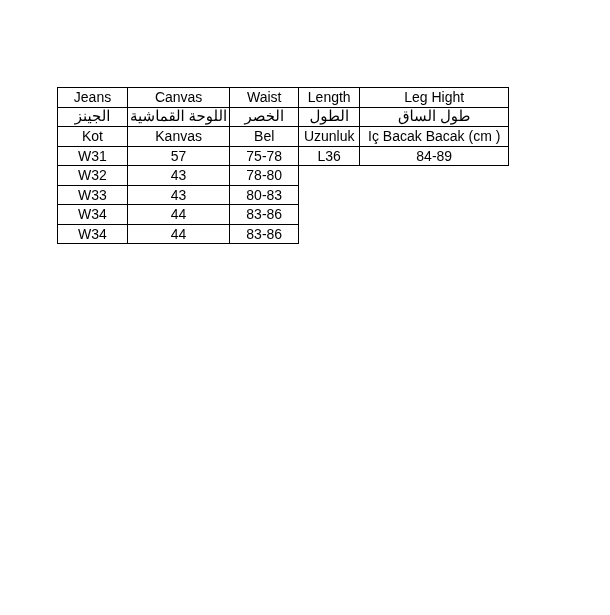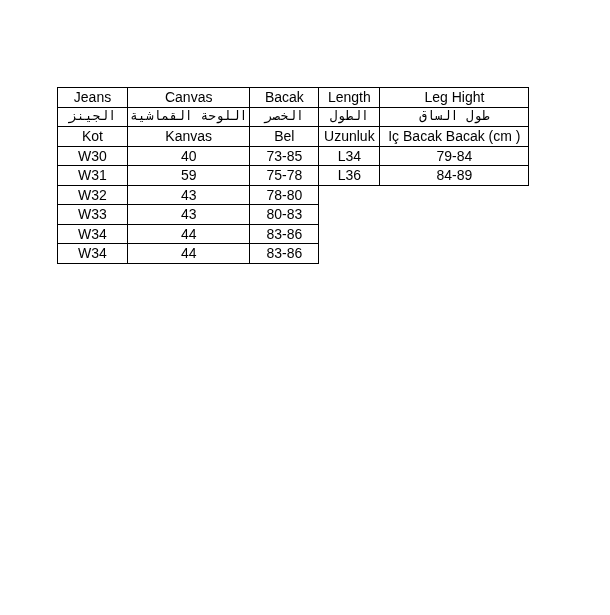--- a/index.html
+++ b/index.html
@@ -32,22 +32,22 @@
     border: 1px solid #000000;
     padding: 0 2px;
     text-align: center;
     vertical-align: middle;
     font-size: 14px;
     line-height: 1;
     color: #000000;
     white-space: nowrap;
   }
   table.size-chart td.ar {
-    font-family: Liberation Mono, monospace;
-    font-size: 13px;
+    font-family: Liberation Serif, serif;
+    font-size: 15px;
     direction: rtl;
   }
   table.size-chart td.empty {
     border: none;
     background: #ffffff;
   }
 </style>
 </head>
 <body>
 
@@ -57,48 +57,41 @@
       <col class="col-jeans">
       <col class="col-canvas">
       <col class="col-waist">
       <col class="col-length">
       <col class="col-leg">
     </colgroup>
     <tbody>
         <tr>
           <td>Jeans</td>
           <td>Canvas</td>
-          <td>Bacak</td>
+          <td>Waist</td>
           <td>Length</td>
           <td>Leg Hight</td>
         </tr>
         <tr>
           <td class="ar">الجينز</td>
           <td class="ar">اللوحة القماشية</td>
           <td class="ar">الخصر</td>
           <td class="ar">الطول</td>
           <td class="ar">طول الساق</td>
         </tr>
         <tr>
           <td>Kot</td>
           <td>Kanvas</td>
           <td>Bel</td>
           <td>Uzunluk</td>
           <td>Iç Bacak Bacak (cm )</td>
         </tr>
         <tr>
-          <td>W30</td>
-          <td>40</td>
-          <td>73-85</td>
-          <td>L34</td>
-          <td>79-84</td>
-        </tr>
-        <tr>
           <td>W31</td>
-          <td>59</td>
+          <td>57</td>
           <td>75-78</td>
           <td>L36</td>
           <td>84-89</td>
         </tr>
         <tr>
           <td>W32</td>
           <td>43</td>
           <td>78-80</td>
           <td class="empty"></td>
           <td class="empty"></td>

